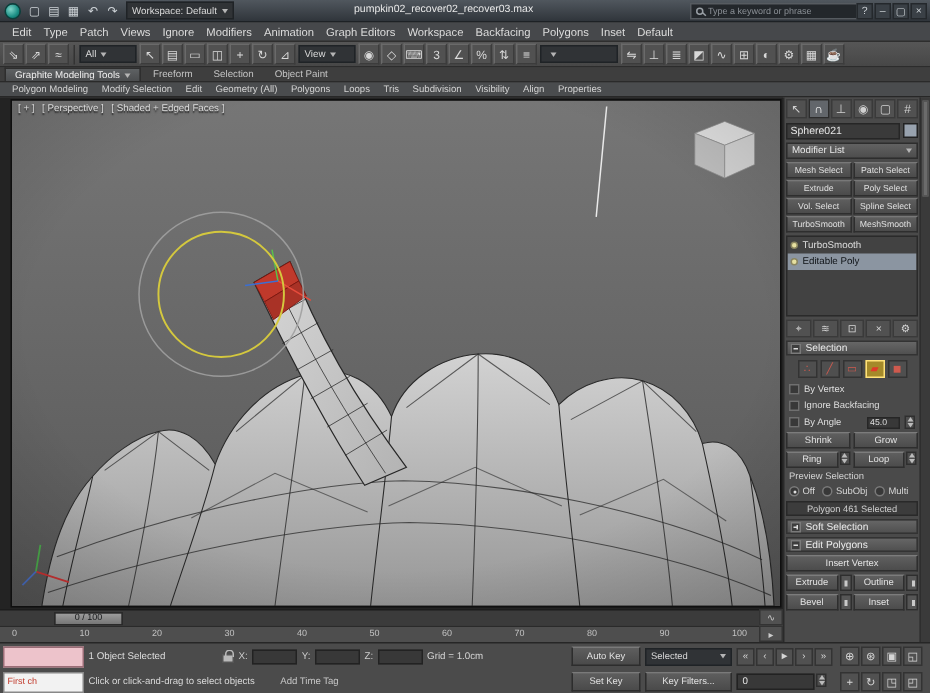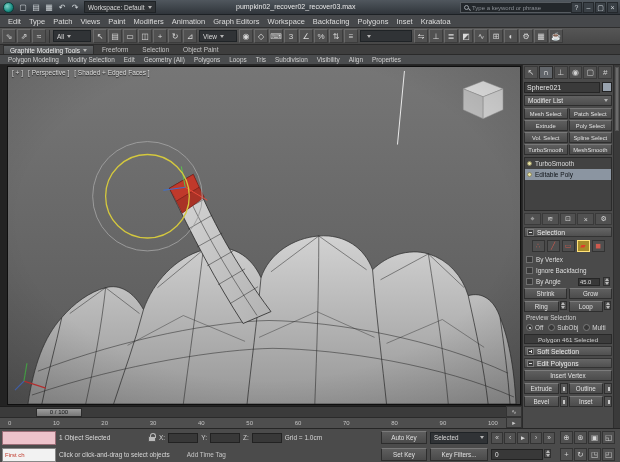--- a/index.html
+++ b/index.html
@@ -157,29 +157,29 @@
         <span class="wb">×</span>
       </span>
   </div>
 
   <div class="menubar">
 
   <span class="mitem">Edit</span>
       <span class="mitem">Type</span>
       <span class="mitem">Patch</span>
       <span class="mitem">Views</span>
-      <span class="mitem">Paint</span>
+      <span class="mitem">Ignore</span>
       <span class="mitem">Modifiers</span>
       <span class="mitem">Animation</span>
       <span class="mitem">Graph Editors</span>
       <span class="mitem">Workspace</span>
       <span class="mitem">Backfacing</span>
       <span class="mitem">Polygons</span>
       <span class="mitem">Inset</span>
-      <span class="mitem">Krakatoa</span>
+      <span class="mitem">Default</span>
     </div>
 
   <div class="toolbar">
     <span class="tgroup">
 
     <span class="tbi">⇘</span>
         <span class="tbi">⇗</span>
         <span class="tbi">≈</span>
       </span>
     <span class="tsep"></span>

